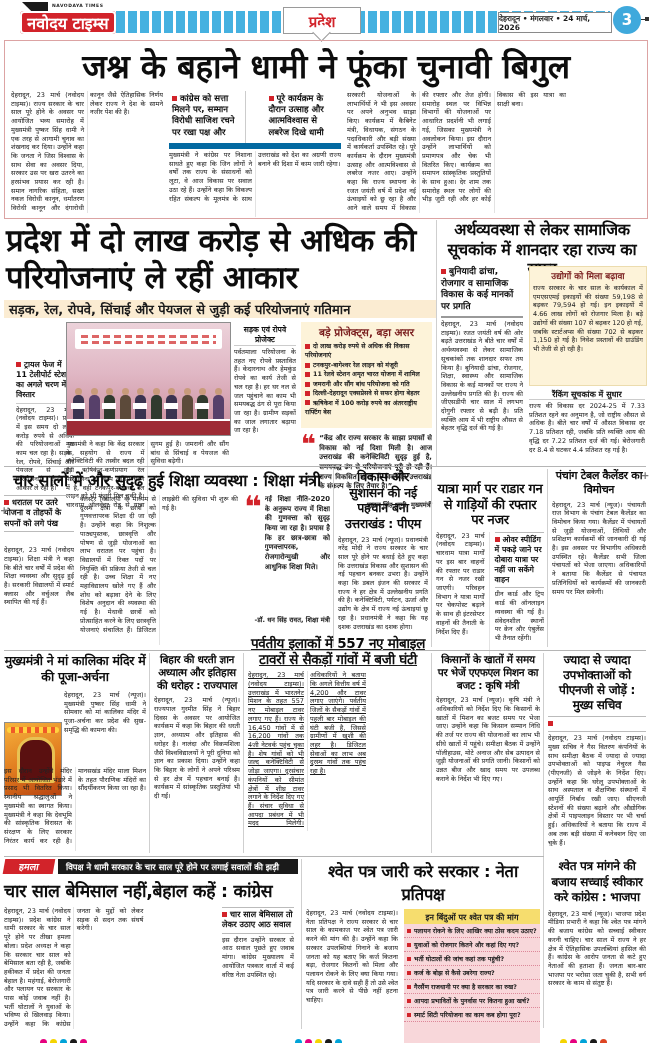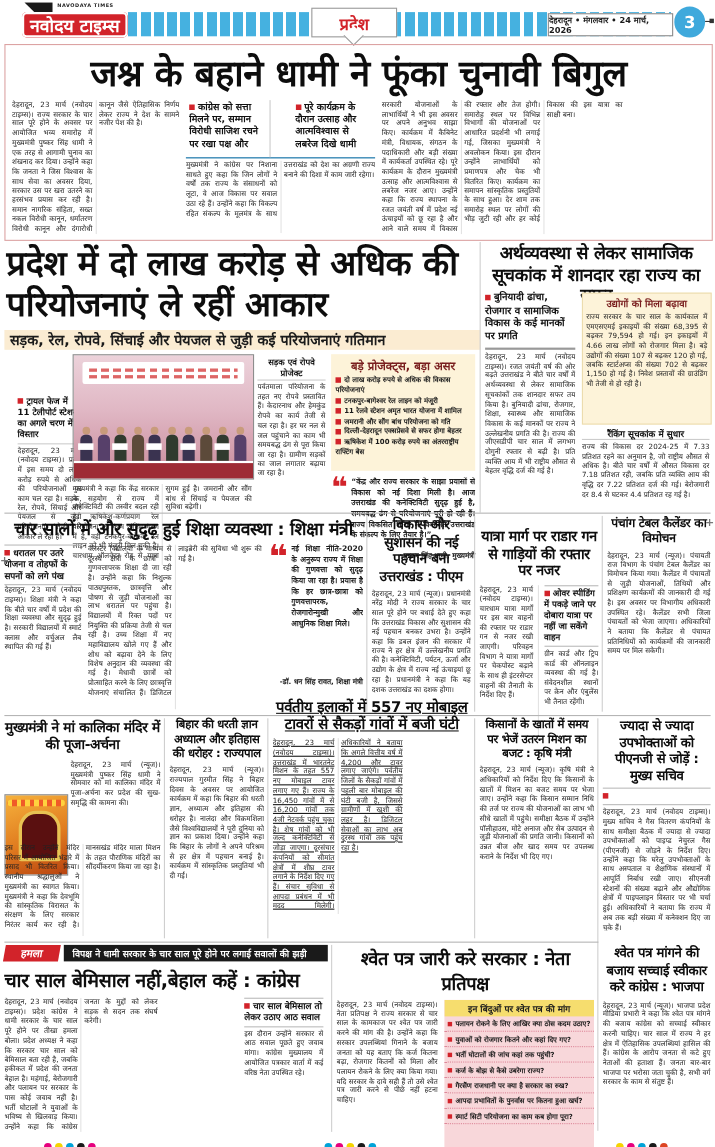--- a/index.html
+++ b/index.html
@@ -81,21 +81,21 @@
     <div class="abs datebox" style="left:498px;top:12px;width:112px;height:19px;">देहरादून • मंगलवार • 24 मार्च, 2026</div>
     <div class="abs pgcircle" style="left:613px;top:6px;width:28px;height:28px;">3</div>
     <div class="abs" style="left:641px;top:19px;width:7px;height:1px;background:#333;"></div>
     <div class="abs" style="left:645px;top:17px;width:4px;height:4px;background:#333;"></div>
   </div>
 
   <div class="abs" style="left:4px;top:40px;width:642px;height:177px;border:1px solid #dca3a3;">
     <div class="hl ctr" style="font-size:33px;margin-top:2px;">जश्न के बहाने धामी ने फूंका चुनावी बिगुल</div>
     <div class="abs txt c2" style="left:6px;top:50px;width:152px;height:122px;">देहरादून, 23 मार्च (नवोदय टाइम्स)। राज्य सरकार के चार साल पूरे होने के अवसर पर आयोजित भव्य समारोह में मुख्यमंत्री पुष्कर सिंह धामी ने एक तरह से आगामी चुनाव का शंखनाद कर दिया। उन्होंने कहा कि जनता ने जिस विश्वास के साथ सेवा का अवसर दिया, सरकार उस पर खरा उतरने का हरसंभव प्रयास कर रही है। समान नागरिक संहिता, सख्त नकल विरोधी कानून, धर्मांतरण विरोधी कानून और दंगारोधी कानून जैसे ऐतिहासिक निर्णय लेकर राज्य ने देश के सामने नजीर पेश की है।</div>
     <div class="abs" style="left:164px;top:50px;width:172px;height:122px;">
-      <div style="display:flex;border-bottom:1px solid #0369a1;height:52px;gap:20px;">
+      <div style="display:flex;border-bottom:6px solid #0369a1;height:52px;gap:20px;">
         <div class="kick" style="width:50%;font-size:8.6px;border-right:1px solid #ccc;padding:2px 3px;line-height:1.3;">
           <span class="sq"></span><span>कांग्रेस को सत्ता मिलने पर, सम्मान विरोधी साजिश रचने पर रखा पक्ष और</span>
         </div>
         <div class="kick" style="width:50%;font-size:8.6px;padding:2px 3px;line-height:1.3;">
           <span class="sq"></span><span>पूरे कार्यक्रम के दौरान उत्साह और आत्मविश्वास से लबरेज दिखे धामी</span>
         </div>
       </div>
       <div class="txt c2" style="height:66px;margin-top:2px;">मुख्यमंत्री ने कांग्रेस पर निशाना साधते हुए कहा कि जिन लोगों ने वर्षों तक राज्य के संसाधनों को लूटा, वे आज विकास पर सवाल उठा रहे हैं। उन्होंने कहा कि विकल्प रहित संकल्प के मूलमंत्र के साथ उत्तराखंड को देश का अग्रणी राज्य बनाने की दिशा में काम जारी रहेगा।</div>
     </div>
     <div class="abs txt c4" style="left:342px;top:50px;width:294px;height:122px;">सरकारी योजनाओं के लाभार्थियों ने भी इस अवसर पर अपने अनुभव साझा किए। कार्यक्रम में कैबिनेट मंत्री, विधायक, संगठन के पदाधिकारी और बड़ी संख्या में कार्यकर्ता उपस्थित रहे। पूरे कार्यक्रम के दौरान मुख्यमंत्री उत्साह और आत्मविश्वास से लबरेज नजर आए। उन्होंने कहा कि राज्य स्थापना के रजत जयंती वर्ष में प्रदेश नई ऊंचाइयों को छू रहा है और आने वाले समय में विकास की रफ्तार और तेज होगी। समारोह स्थल पर विभिन्न विभागों की योजनाओं पर आधारित प्रदर्शनी भी लगाई गई, जिसका मुख्यमंत्री ने अवलोकन किया। इस दौरान उन्होंने लाभार्थियों को प्रमाणपत्र और चेक भी वितरित किए। कार्यक्रम का समापन सांस्कृतिक प्रस्तुतियों के साथ हुआ। देर शाम तक समारोह स्थल पर लोगों की भीड़ जुटी रही और हर कोई विकास की इस यात्रा का साक्षी बना।</div>
@@ -178,37 +178,37 @@
   <div class="abs" style="left:436px;top:220px;width:210px;height:246px;border-left:1px solid #cfcfcf;padding-left:0;">
     <div class="hl ctr" style="font-size:16px;line-height:1.22;margin:0 2px;">अर्थव्यवस्था से लेकर सामाजिक सूचकांक में शानदार रहा राज्य का सफर</div>
     <div class="abs" style="left:4px;top:46px;width:82px;">
       <div class="kick" style="font-size:9px;line-height:1.3;border-bottom:2px solid #999;padding-bottom:3px;">
         <span class="sq"></span><span>बुनियादी ढांचा, रोजगार व सामाजिक विकास के कई मानकों पर प्रगति</span>
       </div>
     </div>
     <div class="abs txt" style="left:4px;top:100px;width:82px;height:142px;">देहरादून, 23 मार्च (नवोदय टाइम्स)। रजत जयंती वर्ष की ओर बढ़ते उत्तराखंड ने बीते चार वर्षों में अर्थव्यवस्था से लेकर सामाजिक सूचकांकों तक शानदार सफर तय किया है। बुनियादी ढांचा, रोजगार, शिक्षा, स्वास्थ्य और सामाजिक विकास के कई मानकों पर राज्य ने उल्लेखनीय प्रगति की है। राज्य की जीएसडीपी चार साल में लगभग दोगुनी रफ्तार से बढ़ी है। प्रति व्यक्ति आय में भी राष्ट्रीय औसत से बेहतर वृद्धि दर्ज की गई है।</div>
     <div class="abs ybox" style="left:92px;top:46px;width:116px;height:118px;border:1px solid #ecdcae;">
       <div class="bt" style="font-size:8.8px;">उद्योगों को मिला बढ़ावा</div>
-      <div class="txt" style="padding:0 3px;height:96px;">राज्य सरकार के चार साल के कार्यकाल में एमएसएमई इकाइयों की संख्या 68,395 से बढ़कर 79,594 हो गई। इन इकाइयों में 4.66 लाख लोगों को रोजगार मिला है। बड़े उद्योगों की संख्या 107 से बढ़कर 120 हो गई, जबकि स्टार्टअप्स की संख्या 702 से बढ़कर 1,150 हो गई है। निवेश प्रस्तावों की ग्राउंडिंग भी तेजी से हो रही है।</div>
+      <div class="txt" style="padding:0 3px;height:96px;">राज्य सरकार के चार साल के कार्यकाल में एमएसएमई इकाइयों की संख्या 59,198 से बढ़कर 79,594 हो गई। इन इकाइयों में 4.66 लाख लोगों को रोजगार मिला है। बड़े उद्योगों की संख्या 107 से बढ़कर 120 हो गई, जबकि स्टार्टअप्स की संख्या 702 से बढ़कर 1,150 हो गई है। निवेश प्रस्तावों की ग्राउंडिंग भी तेजी से हो रही है।</div>
     </div>
     <div class="abs" style="left:92px;top:168px;width:116px;height:74px;">
       <div class="kick ctr" style="font-size:8px;border-bottom:1px solid #ccc;">रैंकिंग सूचकांक में सुधार</div>
       <div class="txt" style="height:60px;margin-top:2px;">राज्य की विकास दर 2024-25 में 7.33 प्रतिशत रहने का अनुमान है, जो राष्ट्रीय औसत से अधिक है। बीते चार वर्षों में औसत विकास दर 7.18 प्रतिशत रही, जबकि प्रति व्यक्ति आय की वृद्धि दर 7.22 प्रतिशत दर्ज की गई। बेरोजगारी दर 8.4 से घटकर 4.4 प्रतिशत रह गई है।</div>
     </div>
   </div>
 
   <div class="hr" style="top:466px;"></div>
 
   <div class="abs" style="left:4px;top:469px;width:326px;height:178px;">
     <div class="hl ctr" style="font-size:16px;">चार सालों में और सुदृढ़ हुई शिक्षा व्यवस्था : शिक्षा मंत्री</div>
     <div class="abs" style="left:0;top:26px;width:70px;height:150px;">
       <div class="kick rule-k" style="font-size:8px;line-height:1.3;padding:2px 0;">
         <span class="sq"></span><span>धरातल पर उतरे योजना व तोहफों के सपनों को लगे पंख</span>
       </div>
-      <div class="txt" style="height:100px;margin-top:0;">देहरादून, 23 मार्च (नवोदय टाइम्स)। शिक्षा मंत्री ने कहा कि बीते चार वर्षों में प्रदेश की शिक्षा व्यवस्था और सुदृढ़ हुई है। सरकारी विद्यालयों में स्मार्ट क्लास और वर्चुअल लैब स्थापित की गई हैं।</div>
+      <div class="txt" style="height:100px;margin-top:14px;">देहरादून, 23 मार्च (नवोदय टाइम्स)। शिक्षा मंत्री ने कहा कि बीते चार वर्षों में प्रदेश की शिक्षा व्यवस्था और सुदृढ़ हुई है। सरकारी विद्यालयों में स्मार्ट क्लास और वर्चुअल लैब स्थापित की गई हैं।</div>
     </div>
     <div class="abs txt c2" style="left:76px;top:26px;width:158px;height:150px;">क्लस्टर विद्यालयों के माध्यम से दूरस्थ क्षेत्रों के छात्रों को गुणवत्तापरक शिक्षा दी जा रही है। उन्होंने कहा कि निशुल्क पाठ्यपुस्तक, छात्रवृत्ति और पोषण से जुड़ी योजनाओं का लाभ धरातल पर पहुंचा है। विद्यालयों में रिक्त पदों पर नियुक्ति की प्रक्रिया तेजी से चल रही है। उच्च शिक्षा में नए महाविद्यालय खोले गए हैं और शोध को बढ़ावा देने के लिए विशेष अनुदान की व्यवस्था की गई है। मेधावी छात्रों को प्रोत्साहित करने के लिए छात्रवृत्ति योजनाएं संचालित हैं। डिजिटल लाइब्रेरी की सुविधा भी शुरू की गई है।</div>
     <div class="abs" style="left:240px;top:26px;width:86px;height:150px;">
       <span class="quote-mark" style="font-size:30px;">❝</span>
       <div class="qtxt" style="height:118px;overflow:hidden;">नई शिक्षा नीति-2020 के अनुरूप राज्य में शिक्षा की गुणवत्ता को सुदृढ़ किया जा रहा है। प्रयास है कि हर छात्र-छात्रा को गुणवत्तापरक, रोजगारोन्मुखी और आधुनिक शिक्षा मिले।</div>
       <div class="qattr">-डॉ. धन सिंह रावत, शिक्षा मंत्री</div>
     </div>
   </div>
 
   <div class="vr" style="left:333px;top:469px;height:178px;"></div>
@@ -262,21 +262,21 @@
   <div class="vr" style="left:243px;top:653px;height:200px;"></div>
 
   <div class="abs" style="left:248px;top:635px;width:180px;height:200px;text-decoration:underline;">
     <div class="hl ctr" style="font-size:13.5px;line-height:1.2;">पर्वतीय इलाकों में 557 नए मोबाइल टावरों से सैकड़ों गांवों में बजी घंटी</div>
     <div class="txt c3" style="height:160px;margin-top:4px;">देहरादून, 23 मार्च (नवोदय टाइम्स)। उत्तराखंड में भारतनेट मिशन के तहत 557 नए मोबाइल टावर लगाए गए हैं। राज्य के 16,450 गांवों में से 16,200 गांवों तक 4जी नेटवर्क पहुंच चुका है। शेष गांवों को भी जल्द कनेक्टिविटी से जोड़ा जाएगा। दूरसंचार कंपनियों को सीमांत क्षेत्रों में शीघ्र टावर लगाने के निर्देश दिए गए हैं। संचार सुविधा से आपदा प्रबंधन में भी मदद मिलेगी। अधिकारियों ने बताया कि अगले वित्तीय वर्ष में 4,200 और टावर लगाए जाएंगे। पर्वतीय जिलों के सैकड़ों गांवों में पहली बार मोबाइल की घंटी बजी है, जिससे ग्रामीणों में खुशी की लहर है। डिजिटल सेवाओं का लाभ अब दूरस्थ गांवों तक पहुंच रहा है।</div>
   </div>
 
   <div class="vr" style="left:431px;top:653px;height:200px;"></div>
 
   <div class="abs" style="left:436px;top:653px;width:104px;height:200px;">
-    <div class="hl ctr" style="font-size:10.5px;line-height:1.25;">किसानों के खातों में समय पर भेजें उतरन मिशन का बजट : कृषि मंत्री</div>
+    <div class="hl ctr" style="font-size:10.5px;line-height:1.25;">किसानों के खातों में समय पर भेजें एएफएल मिशन का बजट : कृषि मंत्री</div>
     <div class="txt" style="height:150px;margin-top:4px;">देहरादून, 23 मार्च (न्यूज)। कृषि मंत्री ने अधिकारियों को निर्देश दिए कि किसानों के खातों में मिशन का बजट समय पर भेजा जाए। उन्होंने कहा कि किसान सम्मान निधि की तर्ज पर राज्य की योजनाओं का लाभ भी सीधे खातों में पहुंचे। समीक्षा बैठक में उन्होंने पॉलीहाउस, मोटे अनाज और सेब उत्पादन से जुड़ी योजनाओं की प्रगति जानी। किसानों को उन्नत बीज और खाद समय पर उपलब्ध कराने के निर्देश भी दिए गए।</div>
   </div>
 
   <div class="vr" style="left:543px;top:653px;height:375px;"></div>
 
   <div class="abs" style="left:548px;top:653px;width:98px;height:200px;">
     <div class="hl ctr" style="font-size:12px;line-height:1.25;">ज्यादा से ज्यादा उपभोक्ताओं को पीएनजी से जोड़ें : मुख्य सचिव</div>
     <div class="kick rule-k" style="font-size:7.8px;line-height:1.3;padding:2px 0;margin-top:3px;">
       <span class="sq"></span>
     </div>

